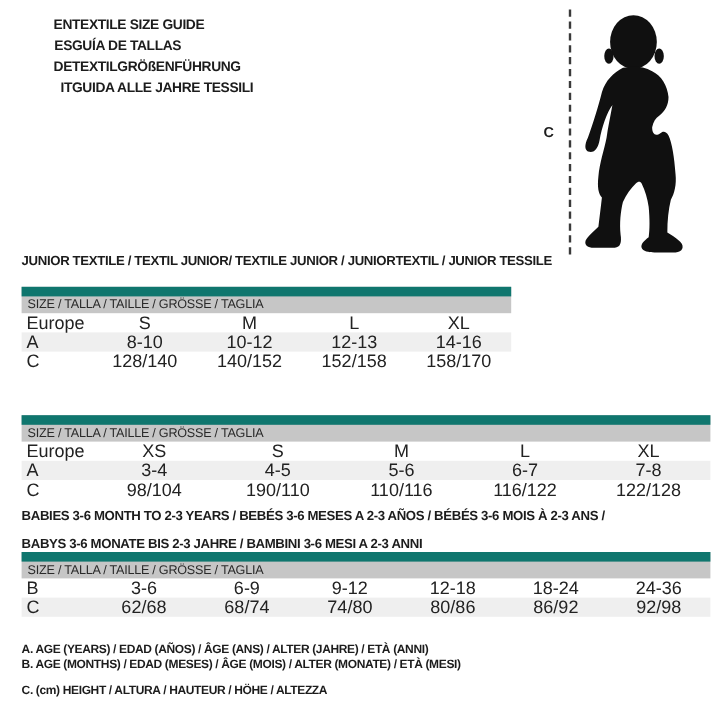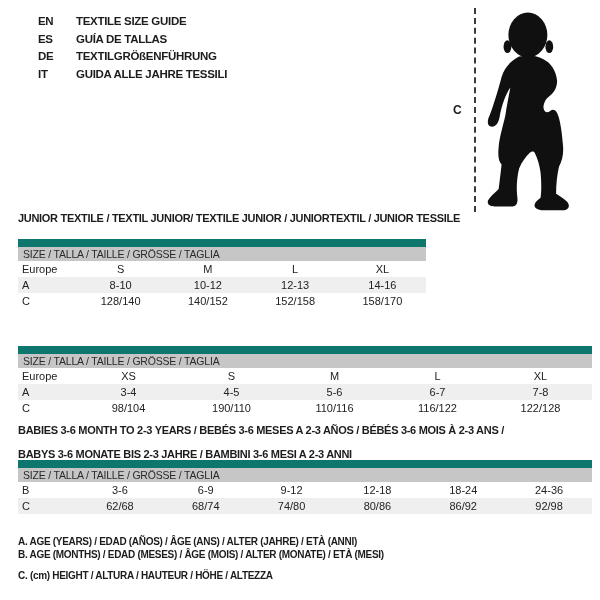--- a/index.html
+++ b/index.html
@@ -1,21 +1,21 @@
 <!DOCTYPE html>
 <html><head>
 <meta charset="utf-8">
 <style>
   html,body{margin:0;padding:0;background:#ffffff;}
   .page{
     position:relative;width:600px;height:600px;background:#ffffff;overflow:hidden;
     font-family:"Liberation Sans",sans-serif;color:#1c1c1c;
   }
   
-  .lang-block{position:absolute;left:38px;top:13px;}
+  .lang-block{position:absolute;left:22px;top:13px;text-align:right;}
   .lang-row{display:flex;font-weight:bold;font-size:11.5px;line-height:17.5px;letter-spacing:-0.3px;}
   .lang-code{width:38px;flex:0 0 38px;}
   
   .height-line{position:absolute;left:474px;top:8px;height:204px;width:0;border-left:2px dashed #3a3a3a;}
   .height-label{position:absolute;left:453px;top:103px;font-weight:bold;font-size:12px;}
   .baby-svg{position:absolute;left:486px;top:6px;}
   
   .sec-title{position:absolute;left:18px;font-weight:bold;font-size:11px;letter-spacing:-0.3px;white-space:nowrap;}
   .t1-title{top:212px;}
   .t2-title{top:320px;}
@@ -24,21 +24,21 @@
   .sub{font-size:7.5px;vertical-align:sub;}
   
   .tbl{position:absolute;left:18px;}
   .tbl-0{top:239px;width:408px;}
   .tbl-1{top:346px;width:574px;}
   .tbl-2{top:460px;width:574px;}
   .bar{
     background:#c6c6c6;border-top:8px solid #0f766e;height:14px;
     font-size:10.5px;line-height:14px;padding-left:5px;color:#2a2a2a;letter-spacing:-0.2px;
   }
-  .trow{display:flex;height:16px;align-items:center;font-size:11px;color:#222;}
+  .trow{display:flex;height:16px;align-items:center;font-size:15px;color:#222;}
   .trow.shade{background:#efefef;}
   .cell-label{flex:0 0 55px;padding-left:4px;}
   .cell-val{flex:1;text-align:center;}
   
   .legend-line{position:absolute;left:18px;font-weight:bold;font-size:10px;letter-spacing:-0.3px;white-space:nowrap;text-align:center;}
   .leg-0{top:536px;}
   .leg-1{top:549px;}
   .leg-2{top:570px;}
 </style>
 </head>

